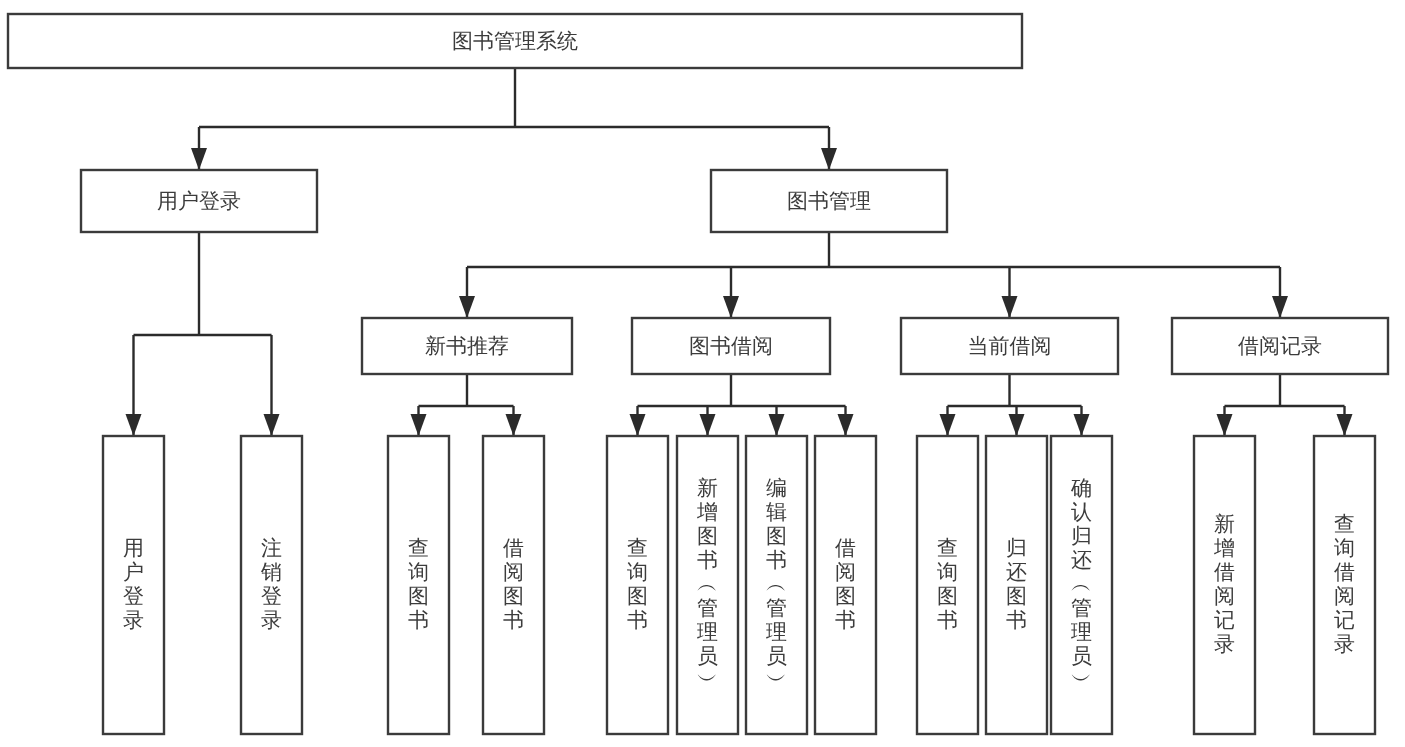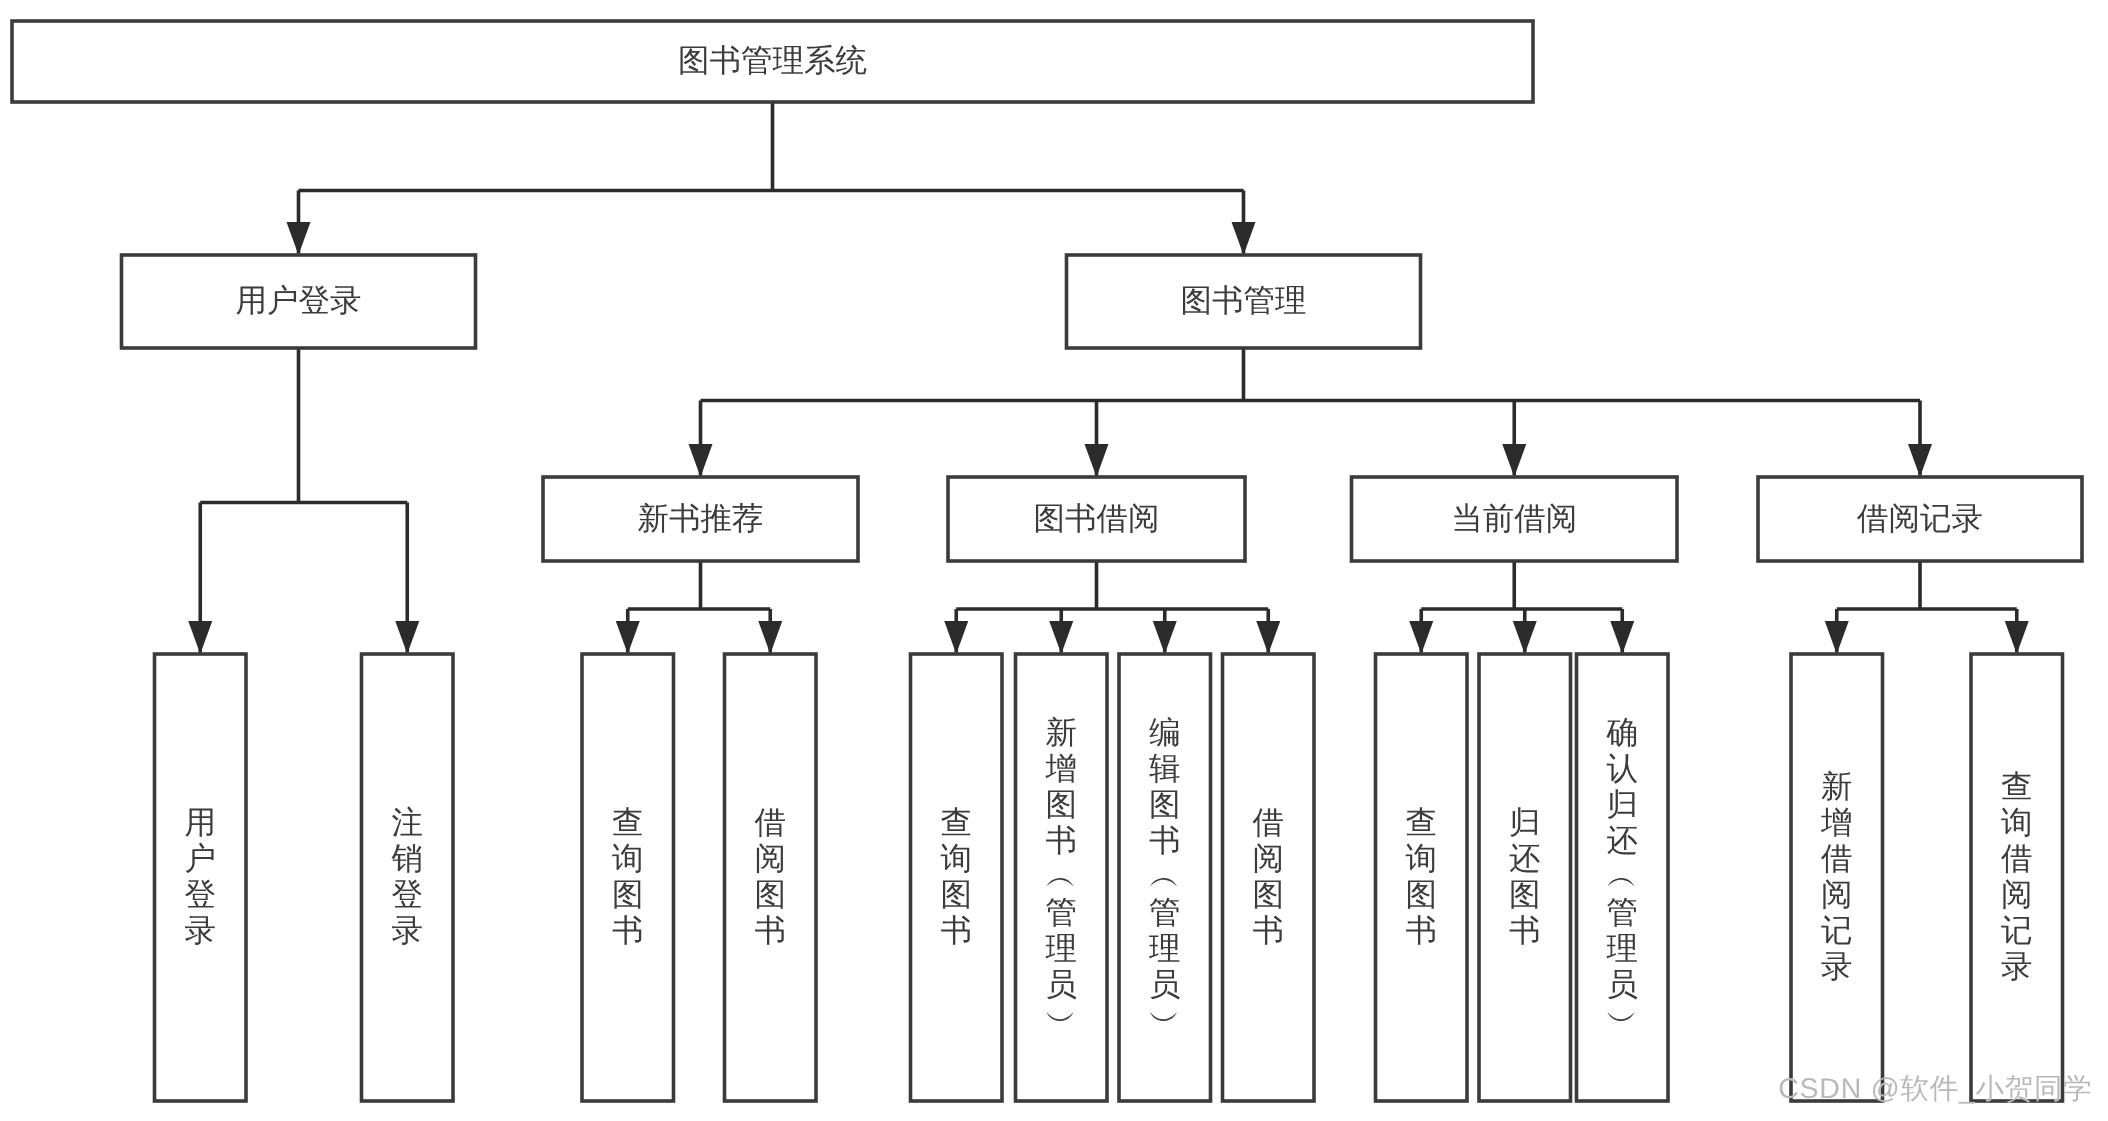--- a/index.html
+++ b/index.html
@@ -204,14 +204,13 @@
         <g>
           <rect class="node-box" x="1194" y="436" width="61" height="298"></rect>
           <text class="node-label-v"><tspan x="1224.5" y="525">新</tspan><tspan x="1224.5" y="549">增</tspan><tspan x="1224.5" y="573">借</tspan><tspan x="1224.5" y="597">阅</tspan><tspan x="1224.5" y="621">记</tspan><tspan x="1224.5" y="645">录</tspan></text>
         </g>
         <g>
           <rect class="node-box" x="1314" y="436" width="61" height="298"></rect>
           <text class="node-label-v"><tspan x="1344.5" y="525">查</tspan><tspan x="1344.5" y="549">询</tspan><tspan x="1344.5" y="573">借</tspan><tspan x="1344.5" y="597">阅</tspan><tspan x="1344.5" y="621">记</tspan><tspan x="1344.5" y="645">录</tspan></text>
         </g>
       </g>
   </svg>
-  <div class="watermark">CSDN @软件_小贺同学</div>
 </div>
 
 </body></html>

